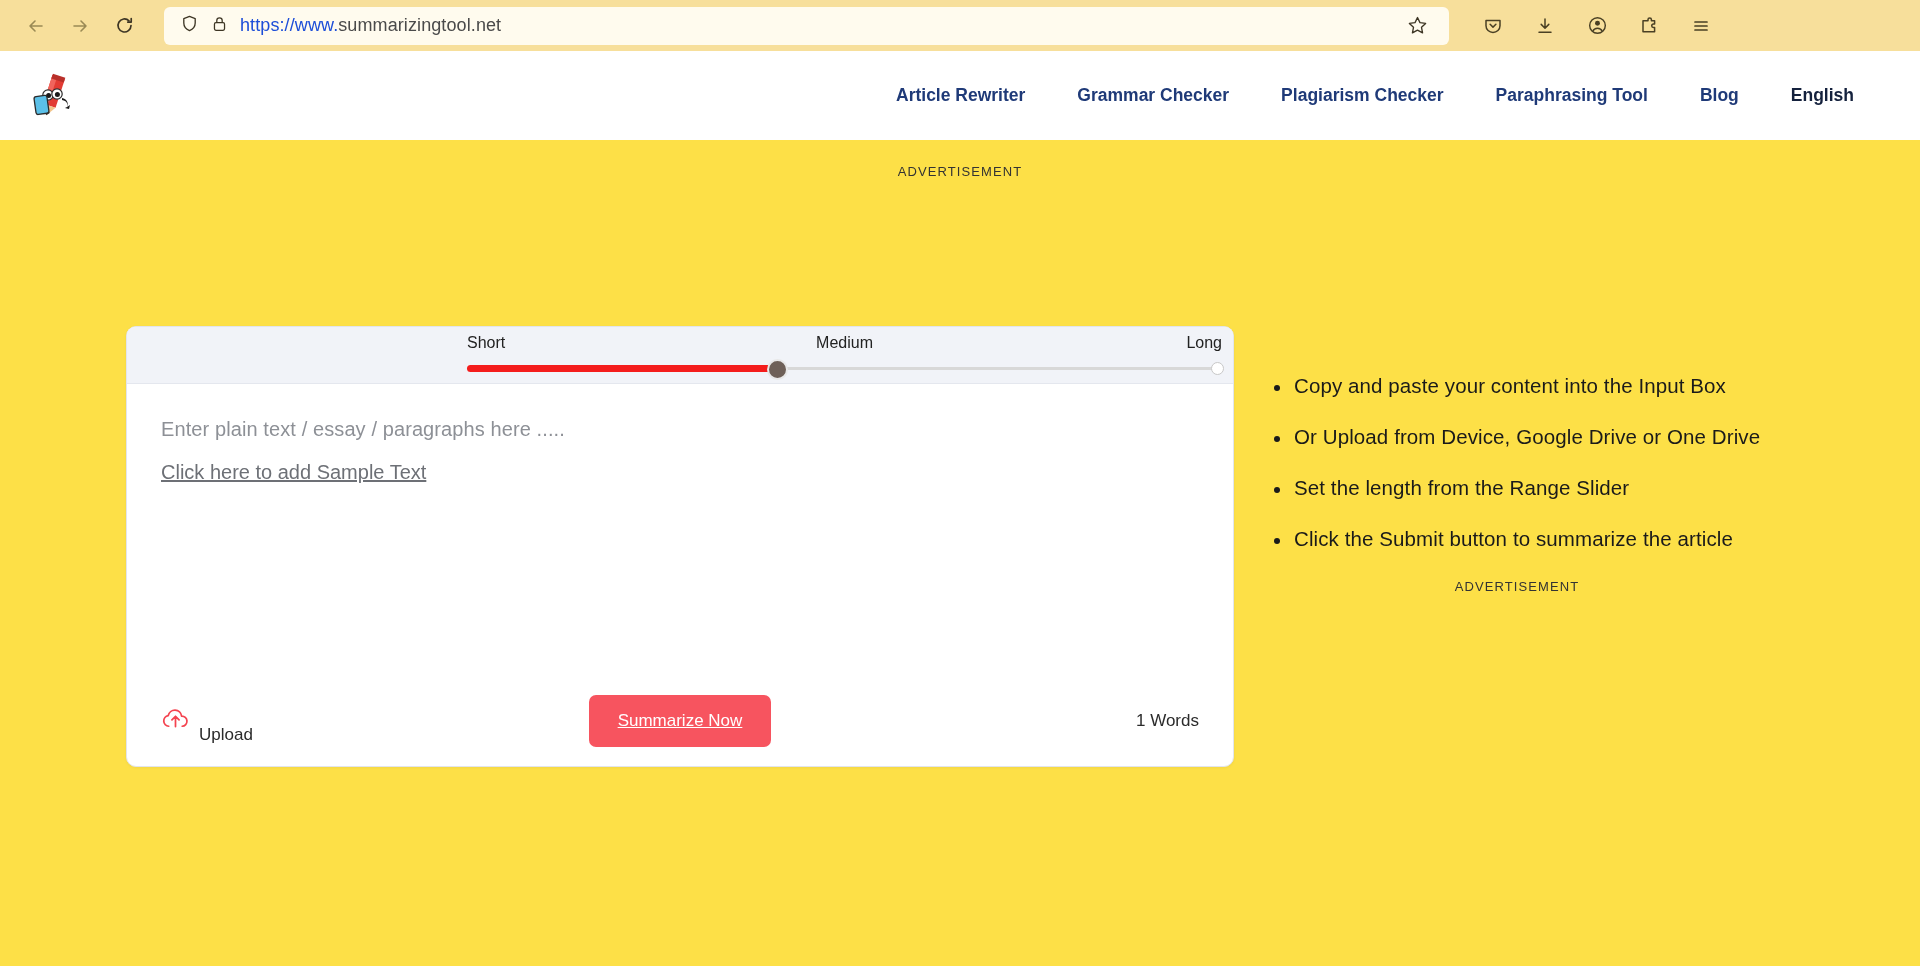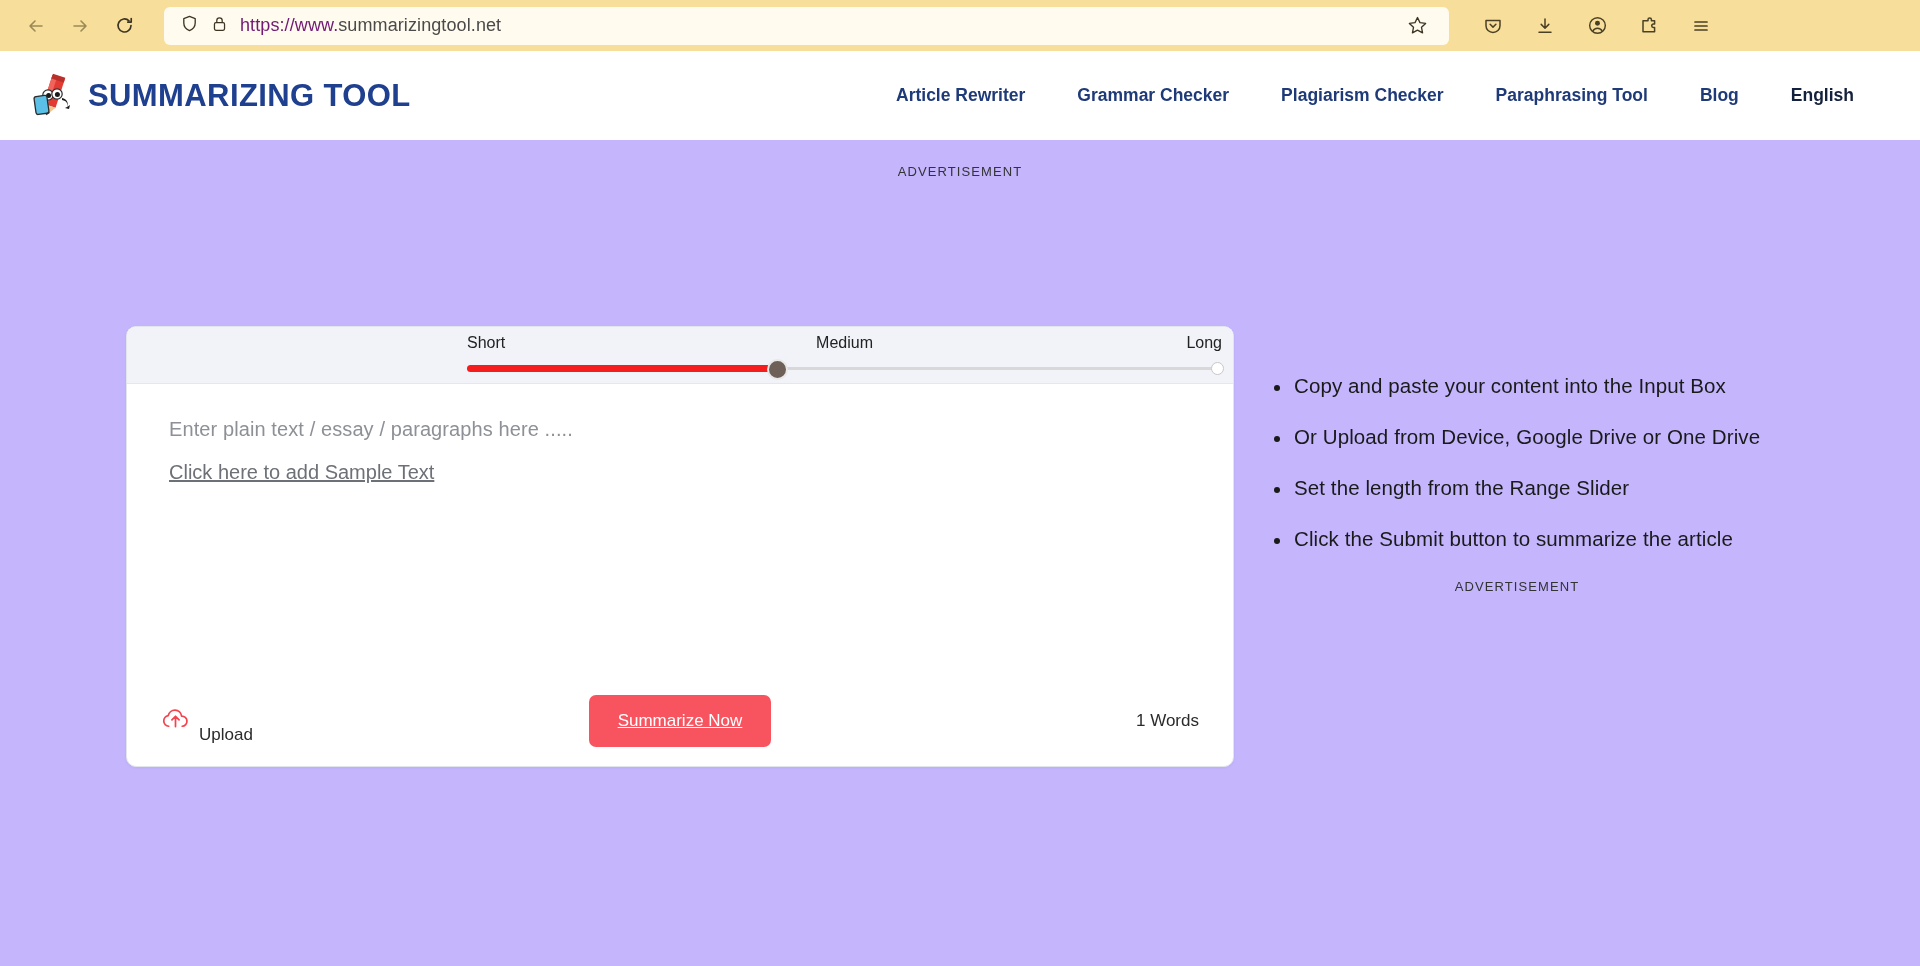--- a/index.html
+++ b/index.html
@@ -41,21 +41,21 @@
     max-width: 1285px;
   }
   #url-text {
     flex: 1;
     font-size: 18px;
     color: #4a4a4a;
     letter-spacing: .1px;
     white-space: nowrap;
     overflow: hidden;
   }
-  #url-text .scheme { color: #701a75; }
+  #url-text .scheme { color: #1d4ed8; }
   .chrome-icons {
     display: flex;
     align-items: center;
     gap: 16px;
     margin-left: 4px;
   }
   .chrome-icons .nav-btn { width: 36px; height: 34px; }
 
   
   #site-header {
@@ -87,21 +87,21 @@
     font-weight: 600;
     cursor: pointer;
     white-space: nowrap;
   }
   .nav-link.lang { color: #14213d; font-weight: 700; }
 
   
   #page {
     position: relative;
     height: 826px;
-    background: #c4b5fd;
+    background: #fde047;
   }
   .ad-label {
     font-size: 13px;
     letter-spacing: 1.1px;
     color: #333;
     text-align: center;
   }
   #ad-top {
     position: absolute;
     top: 24px; left: 0; right: 0;
@@ -186,21 +186,20 @@
     width: 13px; height: 13px;
     border: 1.5px solid #c8c8c8;
     border-radius: 50%;
     background: #fff;
   }
 
   
   #editor-area {
     padding: 34px 34px 0 34px;
     min-height: 292px;
-    margin-left: 8px;
   }
   #editor-placeholder {
     font-size: 20px;
     color: #8d9096;
     letter-spacing: .1px;
   }
   #sample-text-link {
     display: inline-block;
     margin-top: 20px;
     font-size: 20px;
@@ -386,21 +385,20 @@
           <path d="M23.5 42.5h6l-3 3.5z" fill="#3a3a3a"></path>
         </g>
         <circle cx="22" cy="25" r="5.2" fill="#fff" stroke="#2b2b2b" stroke-width="1.2"></circle>
         <circle cx="31" cy="24" r="5.2" fill="#fff" stroke="#2b2b2b" stroke-width="1.2"></circle>
         <circle cx="22.6" cy="25.4" r="2.5" fill="#1a1a1a"></circle>
         <circle cx="31.4" cy="24.4" r="2.5" fill="#1a1a1a"></circle>
         <rect x="9" y="26" width="13" height="18" rx="2.2" fill="#5bc0e8" stroke="#2b2b2b" stroke-width="1.3" transform="rotate(-8 15 35)"></rect>
         <path d="M36 28c5 1 7 5 5 9l3-2-1 4-4-1 2-1c1-3 0-6-5-7z" fill="#1a1a1a"></path>
       </svg>
     </div>
-    <div id="logo-text">SUMMARIZING TOOL</div>
   </div>
 
   <nav id="main-nav">
     <span class="nav-link">Article Rewriter</span>
     <span class="nav-link">Grammar Checker</span>
     <span class="nav-link">Plagiarism Checker</span>
     <span class="nav-link">Paraphrasing Tool</span>
     <span class="nav-link">Blog</span>
     <span class="nav-link lang">English</span>
   </nav>

